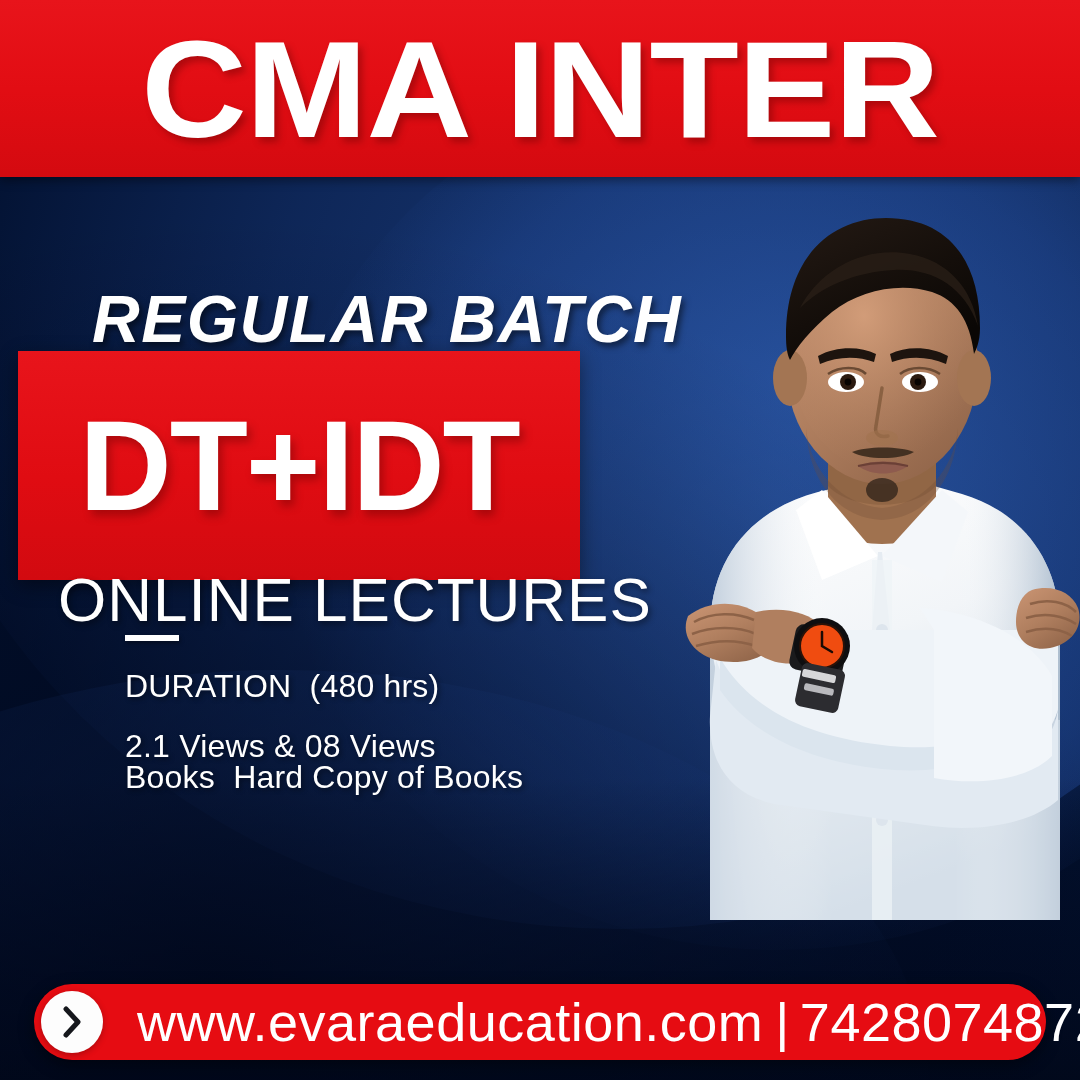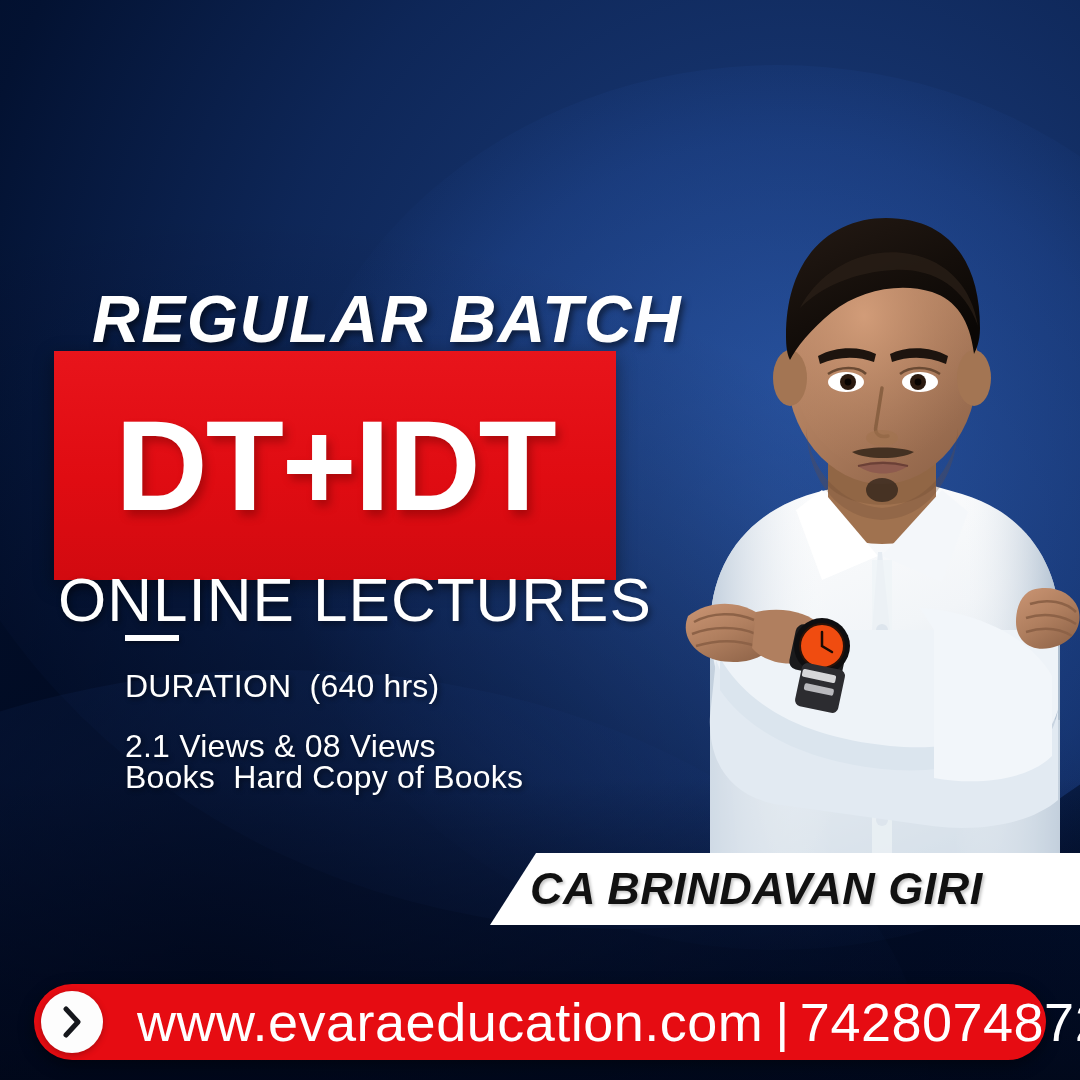--- a/index.html
+++ b/index.html
@@ -112,21 +112,21 @@
     color: #ffffff;
     font-size: 66px;
     font-weight: 700;
     font-style: italic;
     letter-spacing: 1.5px;
     text-shadow: 3px 4px 6px rgba(0,0,0,0.5);
     white-space: nowrap;
   }
   .subject-box {
     position: absolute;
-    left: 54px;
+    left: 18px;
     top: 174px;
     width: 562px;
     height: 229px;
     background: linear-gradient(180deg, #e8141b 0%, #e00c12 55%, #d20a10 100%);
     box-shadow: 0 6px 18px rgba(0,0,0,0.42);
     display: flex;
     align-items: center;
     justify-content: center;
   }
   .subject-text {
@@ -373,52 +373,52 @@
         <path d="M262 472 L262 486 L272 492" stroke="#1b0a04" stroke-width="2.5" fill="none" stroke-linecap="round"></path>
         <rect x="238" y="506" width="44" height="44" rx="6" fill="#2c2c30" transform="rotate(12 260 528)"></rect>
         <rect x="242" y="512" width="34" height="8" rx="2" fill="#d6d6d8" transform="rotate(12 259 516)"></rect>
         <rect x="244" y="526" width="30" height="7" rx="2" fill="#b9b9bd" transform="rotate(12 259 529)"></rect>
       </g>
     </svg>
   </div>
 
   <div class="bg-vignette"></div>
 
+  <div class="header-banner">
+    <div class="header-title">CMA INTER</div>
+  </div>
 
   <div class="left-col">
     <div class="batch-label">REGULAR BATCH</div>
 
     <div class="subject-box">
       <span class="subject-text">DT+IDT</span>
     </div>
 
     <div class="mode-text">ONLINE LECTURES</div>
     <div class="divider-dash"></div>
 
     <div class="detail-line detail-1">
       <b>DURATION</b>&nbsp;
-      <b>(640 hrs)</b>
+      <b>(480 hrs)</b>
     </div>
 
     <div class="detail-line detail-2">
       <b>2.1</b>
       <span>Views &amp;</span>
       <b>08</b>
       <span>Views</span>
     </div>
 
     <div class="detail-line detail-3">
       <b>Books</b>&nbsp;
       <span>Hard Copy of Books</span>
     </div>
   </div>
 
-  <div class="name-ribbon">
-    <span class="name-text">CA BRINDAVAN GIRI</span>
-  </div>
 
   <div class="footer-pill">
     <span class="chev-circle">
       <svg width="26" height="34" viewBox="0 0 26 34" xmlns="http://www.w3.org/2000/svg">
         <path d="M7 4 L19 17 L7 30" stroke="#15171c" stroke-width="5" fill="none" stroke-linecap="round" stroke-linejoin="round"></path>
       </svg>
     </span>
     <span class="footer-text">
       <span>www.evaraeducation.com</span><span class="footer-sep">|</span><span>7428074872</span>
     </span>

